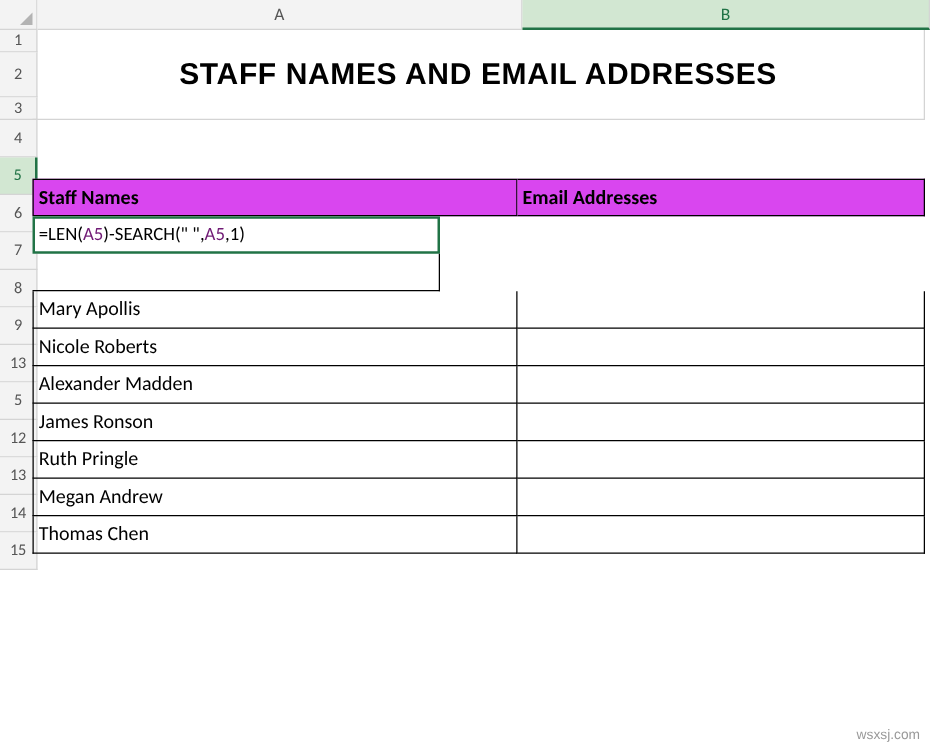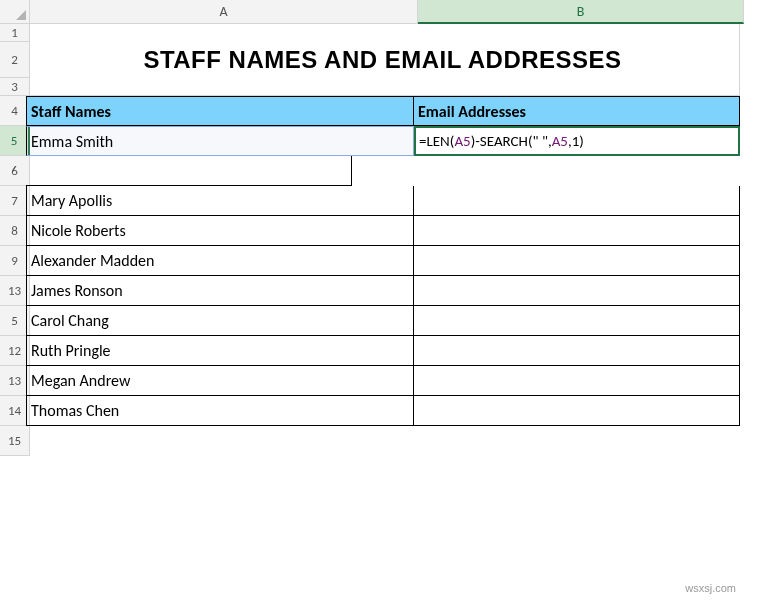--- a/index.html
+++ b/index.html
@@ -112,25 +112,26 @@
     .title-cell {
       width: 714px;
       height: 72px;
       justify-content: center;
       font-size: 24px;
       font-weight: bold;
       letter-spacing: 0.5px;
       font-family: Arial, sans-serif;
     }
     .header-cell {
-      background: #7dd3fc;
+      background: #d946ef;
       font-weight: bold;
       border-right: 1px solid #000;
       border-bottom: 1px solid #000;
       border-top: 1px solid #000;
+      margin-top: 47px;
     }
     .header-cell.first {
       border-left: 1px solid #000;
     }
     .data-cell {
       border-right: 1px solid #000;
       border-bottom: 1px solid #000;
     }
     .data-cell.first {
       border-left: 1px solid #000;
@@ -200,21 +201,20 @@
     <div class="row">
       <div class="cell title-cell">STAFF NAMES AND EMAIL ADDRESSES</div>
     </div>
 
     <div class="row">
       <div class="cell header-cell first cA r-std">Staff Names</div>
       <div class="cell header-cell cB r-std">Email Addresses</div>
     </div>
 
     <div class="row">
-      <div class="cell data-cell first cA r-std selected-A5">Emma Smith</div>
       <div class="cell data-cell cB r-std editing-B5">
         <span class="formula-text">
           <span>=</span><span>LEN</span><span>(</span><span class="ref">A5</span><span>)</span><span>-</span><span>SEARCH</span><span>(</span><span>" "</span><span>,</span><span class="ref">A5</span><span>,</span><span>1</span><span>)</span>
         </span>
       </div>
     </div>
 
     <div class="row">
       <div class="cell data-cell cB r-std"></div>
     </div>
@@ -228,24 +228,20 @@
     </div>
     <div class="row">
       <div class="cell data-cell first cA r-std">Alexander Madden</div>
       <div class="cell data-cell cB r-std"></div>
     </div>
     <div class="row">
       <div class="cell data-cell first cA r-std">James Ronson</div>
       <div class="cell data-cell cB r-std"></div>
     </div>
     <div class="row">
-      <div class="cell data-cell first cA r-std">Carol Chang</div>
-      <div class="cell data-cell cB r-std"></div>
-    </div>
-    <div class="row">
       <div class="cell data-cell first cA r-std">Ruth Pringle</div>
       <div class="cell data-cell cB r-std"></div>
     </div>
     <div class="row">
       <div class="cell data-cell first cA r-std">Megan Andrew</div>
       <div class="cell data-cell cB r-std"></div>
     </div>
     <div class="row">
       <div class="cell data-cell first cA r-std">Thomas Chen</div>
       <div class="cell data-cell cB r-std"></div>

